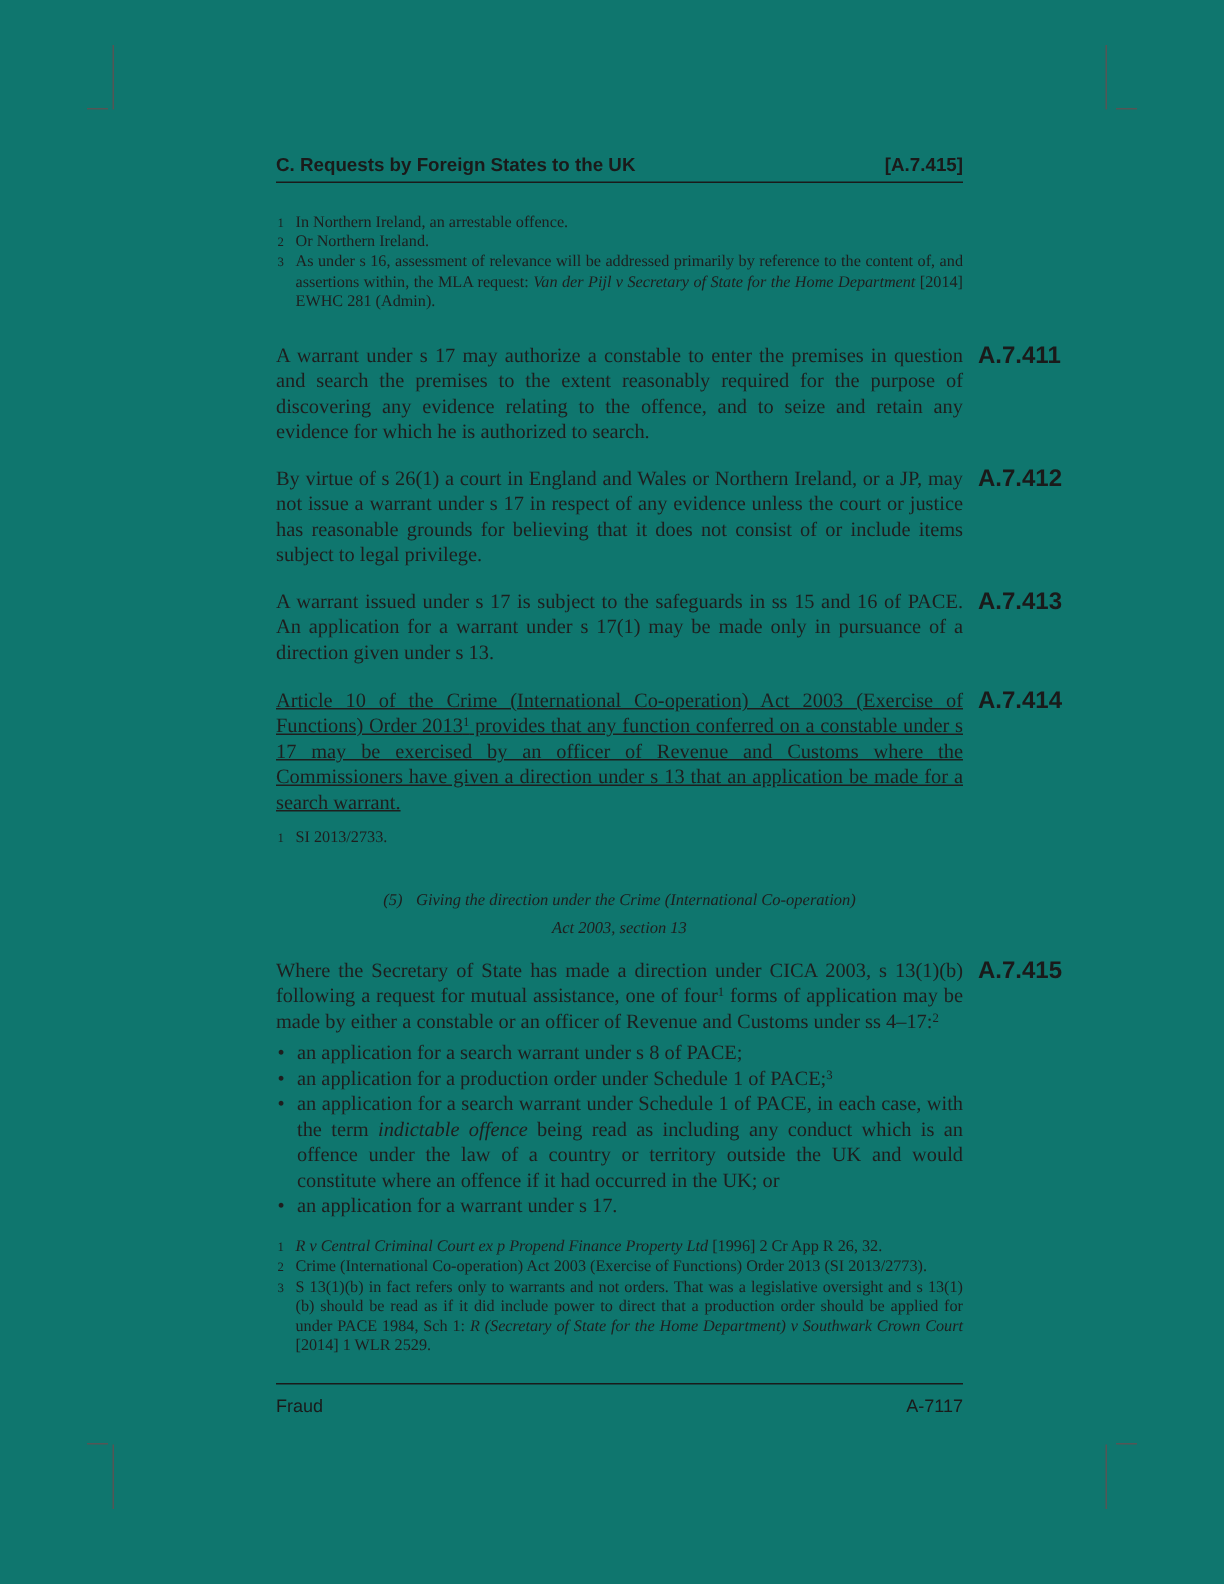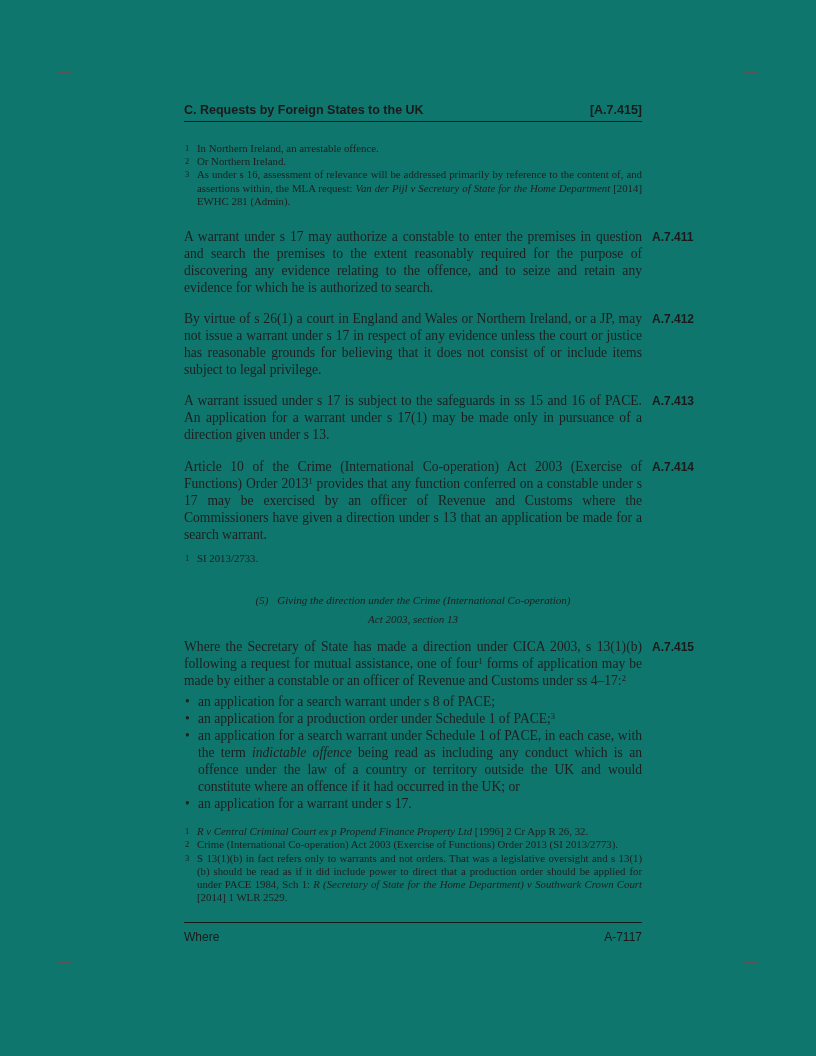--- a/index.html
+++ b/index.html
@@ -41,25 +41,25 @@
   .bottom-footnotes { margin-top:13px; }
 
   
   .para {
     position:relative;
     font-size:13.6px; line-height:17px;
     text-align:justify;
     margin-bottom:14px;
   }
   .para.mb15 { margin-bottom:15px; }
-  .para.mb9  { margin-bottom:9px; }
+  .para.mb9  { margin-bottom:9px;text-decoration:underline; }
   .margin-ref {
     position:absolute; left:468px; top:1px;
     font-family:"Liberation Sans", sans-serif;
-    font-weight:bold; font-size:12px;
+    font-weight:bold; font-size:16px;
     white-space:nowrap; color:#1a1a1a;
   }
 
   
   .heading {
     margin:26px 0 9px 0;
     text-align:center; font-style:italic;
     font-size:11px; line-height:19px;
     white-space:nowrap;
   }
@@ -177,17 +177,17 @@
       </div>
       <div class="footnote">
         <span class="fn-num">3</span><span>S 13(1)(b) in fact refers only to warrants and not orders. That was a legislative oversight and s 13(1)(b) should be read as if it did include power to direct that a production order should be applied for under PACE 1984, Sch 1: </span><i>R (Secretary of State for the Home Department) v Southwark Crown Court</i><span> [2014] 1 WLR 2529.</span>
       </div>
     </div>
 
   </div>
 
   <div class="footer-rule"></div>
   <div class="running-footer">
-    <span>Where</span>
+    <span>Fraud</span>
     <span>A-7117</span>
   </div>
 
 </div>
 
 </body></html>

